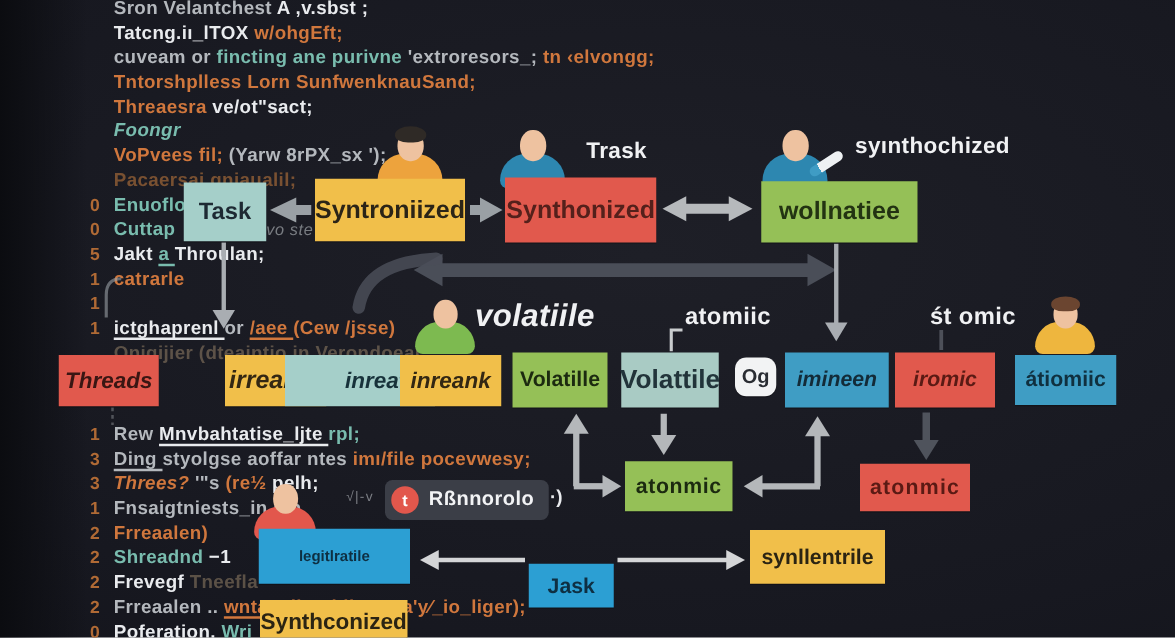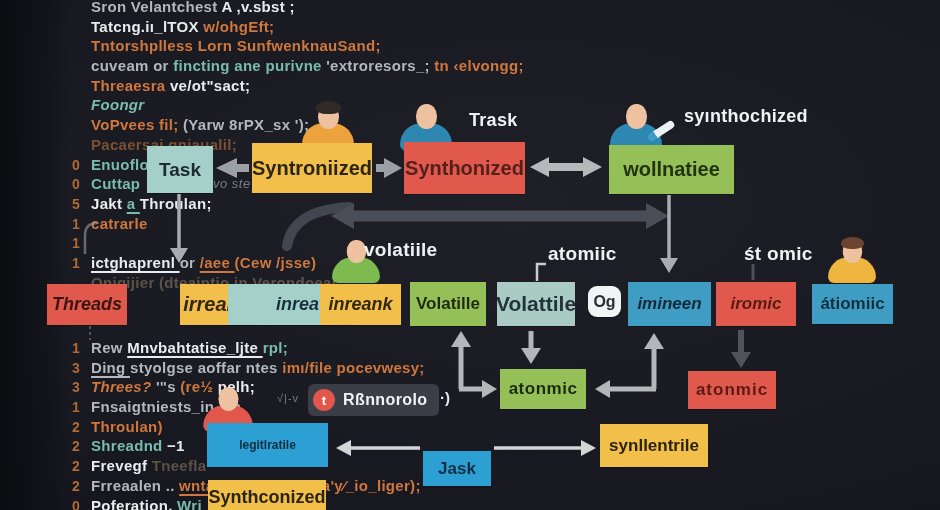--- a/index.html
+++ b/index.html
@@ -46,40 +46,40 @@
          font-size:13px;display:flex;align-items:center;justify-content:center;}
   .badge-text{color:#f2f3f5;font-weight:700;font-size:16px;letter-spacing:.4px;}
   .badge-suffix{position:absolute;z-index:5;color:#e9ebee;font-weight:700;font-size:15px;}
 </style>
 </head>
 <body>
 
 <div id="code-block-1" class="code-block" style="top:-3px;">
     <div class="code-line"><span class="ln"></span><span class="seg c-gray">Sron Velantchest </span><span class="seg c-white">A ,v.sbst ;</span></div>
     <div class="code-line"><span class="ln"></span><span class="seg c-white">Tatcng.iı_lTOX </span><span class="seg c-orange">w/ohgEft;</span></div>
+    <div class="code-line"><span class="ln"></span><span class="seg c-gray">cuveam or </span><span class="seg c-teal">fincting ane purivne </span><span class="seg c-gray">'extroresors_; </span><span class="seg c-orange">tn ‹elvongg;</span></div>
     <div class="code-line"><span class="ln"></span><span class="seg c-orange">Tntorshplless Lorn SunfwenknauSand;</span></div>
-    <div class="code-line"><span class="ln"></span><span class="seg c-gray">cuveam or </span><span class="seg c-teal">fincting ane purivne </span><span class="seg c-gray">'extroresors_; </span><span class="seg c-orange">tn ‹elvongg;</span></div>
     <div class="code-line"><span class="ln"></span><span class="seg c-orange">Threaesra </span><span class="seg c-white">ve/ot"sact;</span></div>
     <div class="code-line"><span class="ln"></span><span class="seg c-teal it">Foongr</span></div>
     <div class="code-line"><span class="ln"></span><span class="seg c-orange">VoPvees fil; </span><span class="seg c-gray">(Yarw 8rPX_sx ');</span></div>
     <div class="code-line"><span class="ln"></span><span class="seg c-orange-dim">Pacaersai gniaualil;</span></div>
     <div class="code-line"><span class="ln">0</span><span class="seg c-teal">Enuoflor</span></div>
     <div class="code-line"><span class="ln">0</span><span class="seg c-teal">Cuttap</span></div>
     <div class="code-line"><span class="ln">5</span><span class="seg c-white">Jakt </span><span class="seg c-teal u">a </span><span class="seg c-white">Throulan;</span></div>
     <div class="code-line"><span class="ln">1</span><span class="seg c-orange">catrarle</span></div>
     <div class="code-line"><span class="ln">1</span></div>
     <div class="code-line"><span class="ln">1</span><span class="seg c-white u">ictghaprenl </span><span class="seg c-gray">or </span><span class="seg c-orange u">/aee </span><span class="seg c-orange">(Cew /jsse)</span></div>
     <div class="code-line"><span class="ln"></span><span class="seg c-gray-dim">Onigijier (dteaintio in Verondoeal;</span></div>
   </div>
 <div id="code-block-2" class="code-block" style="top:338px;">
     <div class="code-line"><span class="ln">1</span><span class="seg c-gray">Rew </span><span class="seg c-white u">Mnvbahtatise_ljte </span><span class="seg c-teal">rpl;</span></div>
     <div class="code-line"><span class="ln">3</span><span class="seg c-gray u">Ding </span><span class="seg c-gray">styolgse aoffar ntes </span><span class="seg c-orange">imı/file pocevwesy;</span></div>
     <div class="code-line"><span class="ln">3</span><span class="seg c-orange it">Threes? </span><span class="seg c-gray">'"s </span><span class="seg c-orange">(re½ </span><span class="seg c-white">pelh;</span></div>
     <div class="code-line"><span class="ln">1</span><span class="seg c-gray">Fnsaigtniests_in ein</span></div>
-    <div class="code-line"><span class="ln">2</span><span class="seg c-orange">Throulan)</span></div>
+    <div class="code-line"><span class="ln">2</span><span class="seg c-orange">Frreaalen)</span></div>
     <div class="code-line"><span class="ln">2</span><span class="seg c-teal">Shreadnd </span><span class="seg c-white">−1</span></div>
     <div class="code-line"><span class="ln">2</span><span class="seg c-white">Frevegf </span><span class="seg c-gray-dim">Tneefla</span></div>
     <div class="code-line"><span class="ln">2</span><span class="seg c-gray">Frreaalen .. </span><span class="seg c-orange u">wntanaiio- ïidinnt </span><span class="seg c-orange">na'y⁄_io_liger);</span></div>
     <div class="code-line"><span class="ln">0</span><span class="seg c-white">Poferation, </span><span class="seg c-teal">Wri</span></div>
   </div>
 <div class="float-text" style="left:213px;top:176px;">vo ste</div>
 
 <svg class="arrow-layer" width="940" height="510" viewBox="0 0 940 510">
   <g>
     <path d="M249,168 H234" stroke="#9aa0a5" stroke-width="8" fill="none"></path>
@@ -195,21 +195,21 @@
 <div class="box" style="left:500px;top:369px;width:86px;height:40px;background:#95c057;color:#1c2a10;font-size:17px;letter-spacing:.5px;">atonmic</div>
 <div class="box" style="left:688px;top:371px;width:88px;height:38px;background:#e1594d;color:#5a1a14;font-size:17px;letter-spacing:1px;">atonmic</div>
 
 <div class="box" style="left:207px;top:423px;width:121px;height:44px;background:#2c9fd3;color:#0e2f42;font-size:12px;">legitlratile</div>
 <div class="box" style="left:423px;top:431px;width:68px;height:35px;background:#2c9fd3;color:#0e2f42;font-size:17px;margin-top:20px;">Jask</div>
 <div class="box" style="left:600px;top:424px;width:108px;height:43px;background:#f1bf4a;color:#2b2413;font-size:17px;">synllentrile</div>
 <div class="box" style="left:208px;top:480px;width:118px;height:40px;background:#f1bf4a;color:#2b2413;font-size:18px;align-items:flex-start;padding-top:7px;">Synthconized</div>
 
 <div class="dlabel" style="left:437px;top:110px;font-size:18px;padding-left:32px;">Trask</div>
 <div class="dlabel" style="left:684px;top:106px;font-size:18px;">syınthochized</div>
-<div class="dlabel" style="left:364px;top:239px;font-size:19px;">volatiile</div>
+<div class="dlabel" style="left:380px;top:239px;font-size:25px;font-style:italic;">volatiile</div>
 <div class="dlabel" style="left:548px;top:243px;font-size:19px;">atomiic</div>
 <div class="dlabel" style="left:744px;top:243px;font-size:19px;">śt omic</div>
 
 <span class="badge-prefix" style="left:277px;top:392px;">√|-v</span>
 <div class="badge" style="left:308px;top:384px;">
   <span class="badge-circle">t</span>
   <span class="badge-text">Rßnnorolo</span>
 </div>
 <span class="badge-suffix" style="left:440px;top:389px;">·)</span>
 

